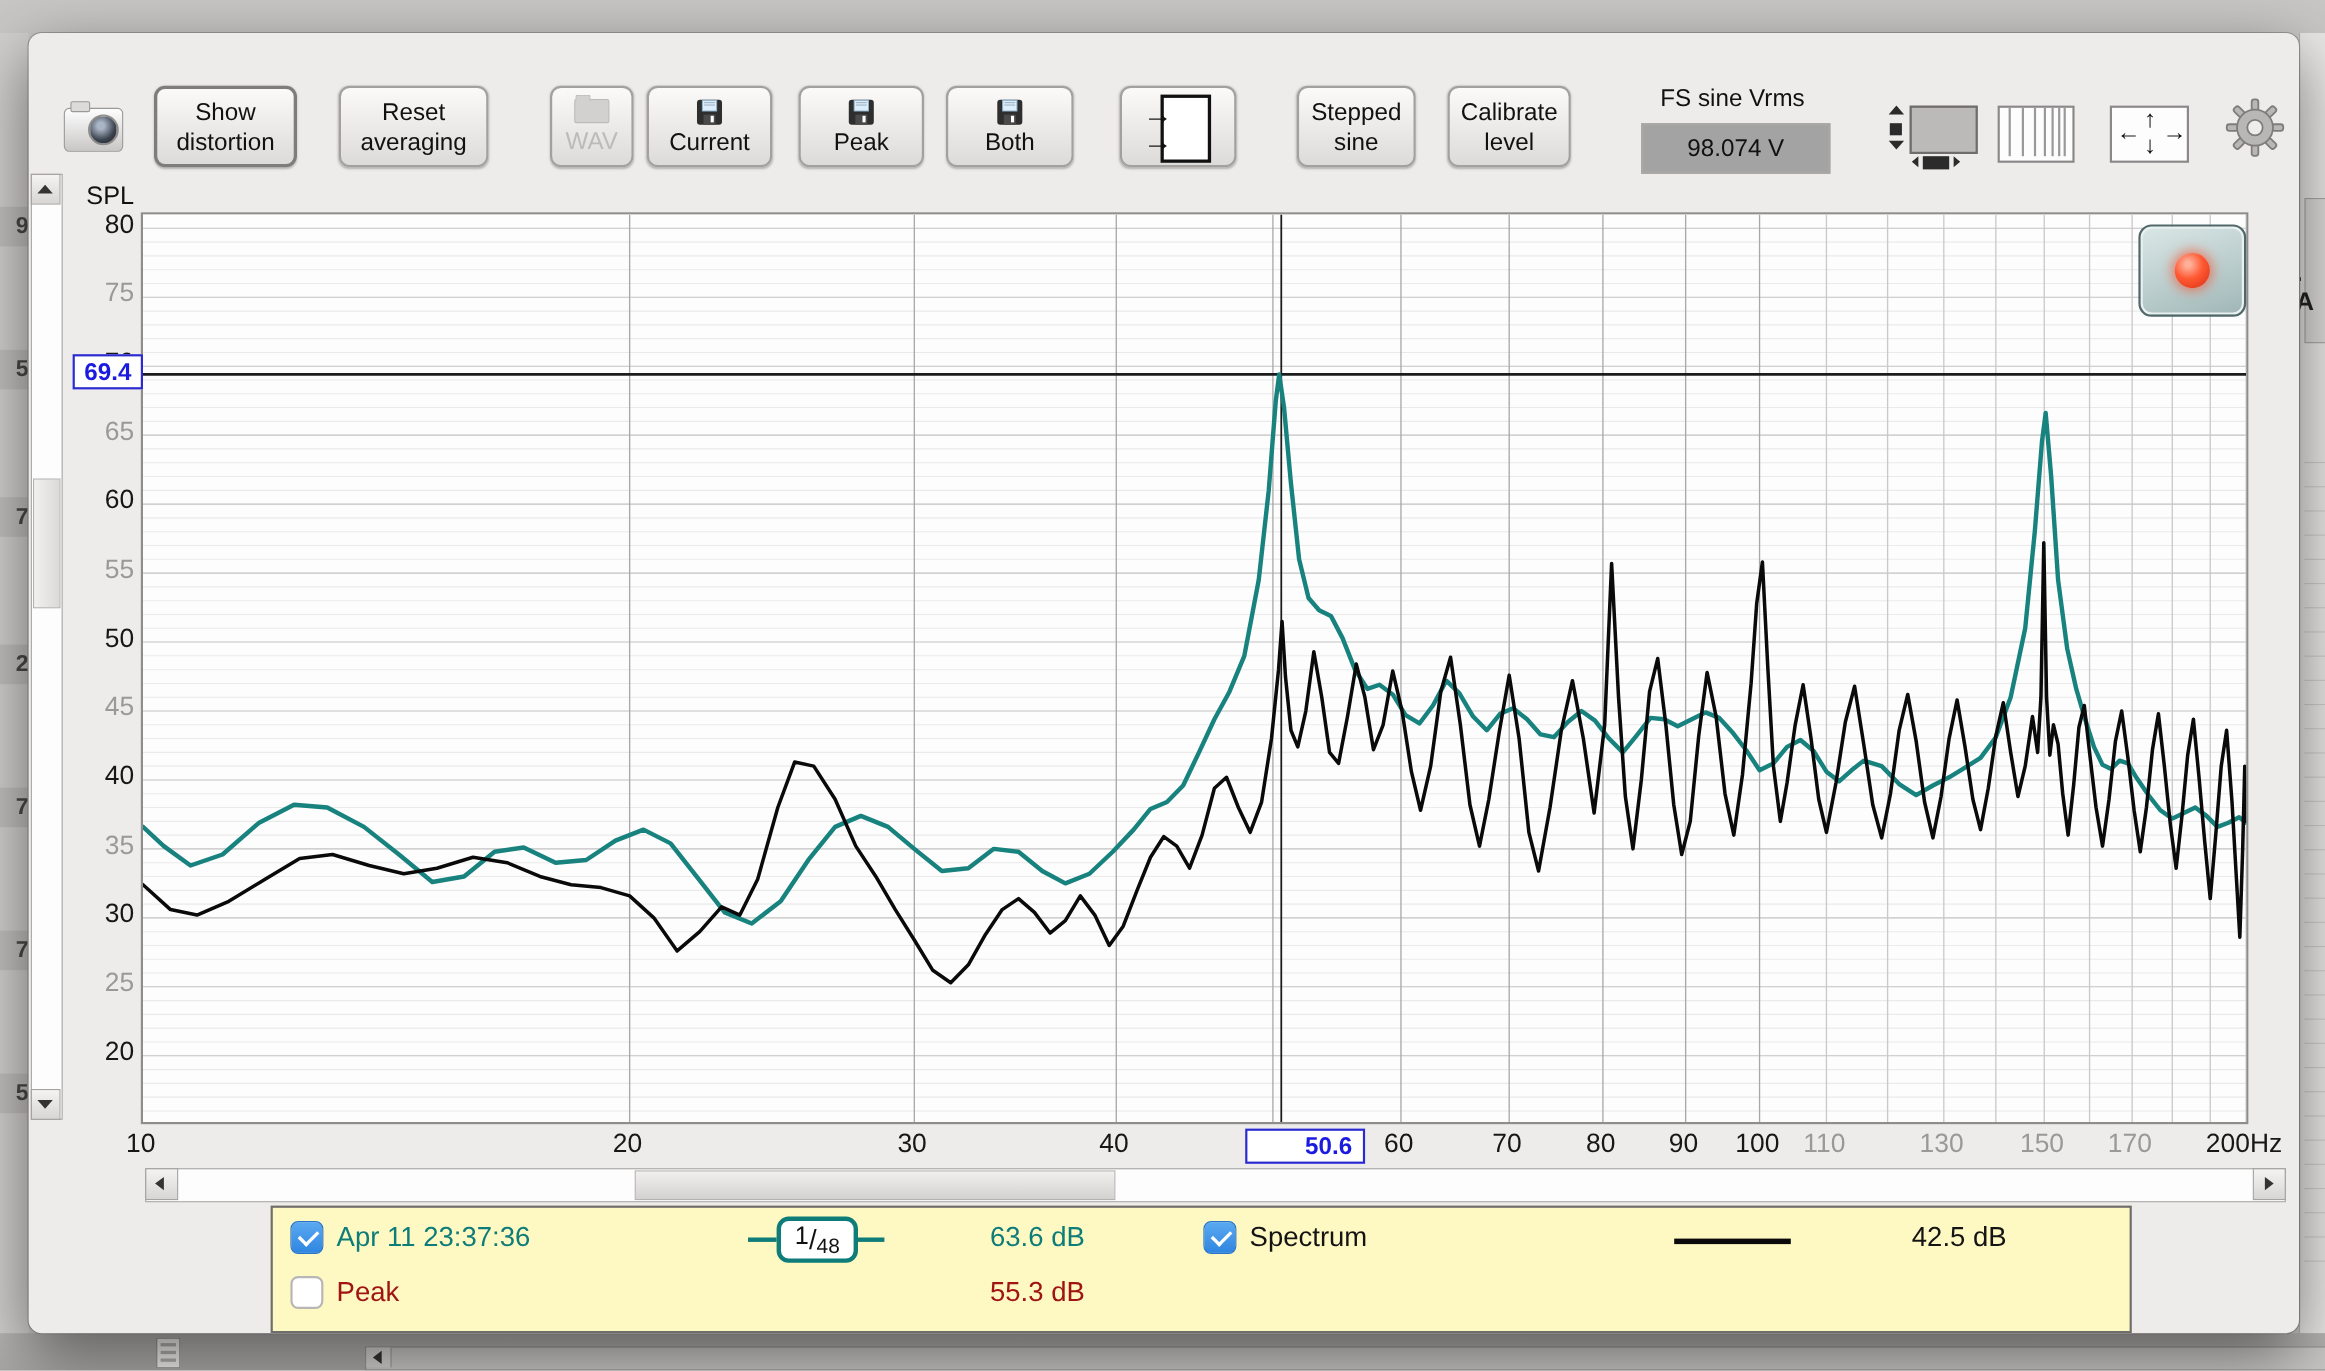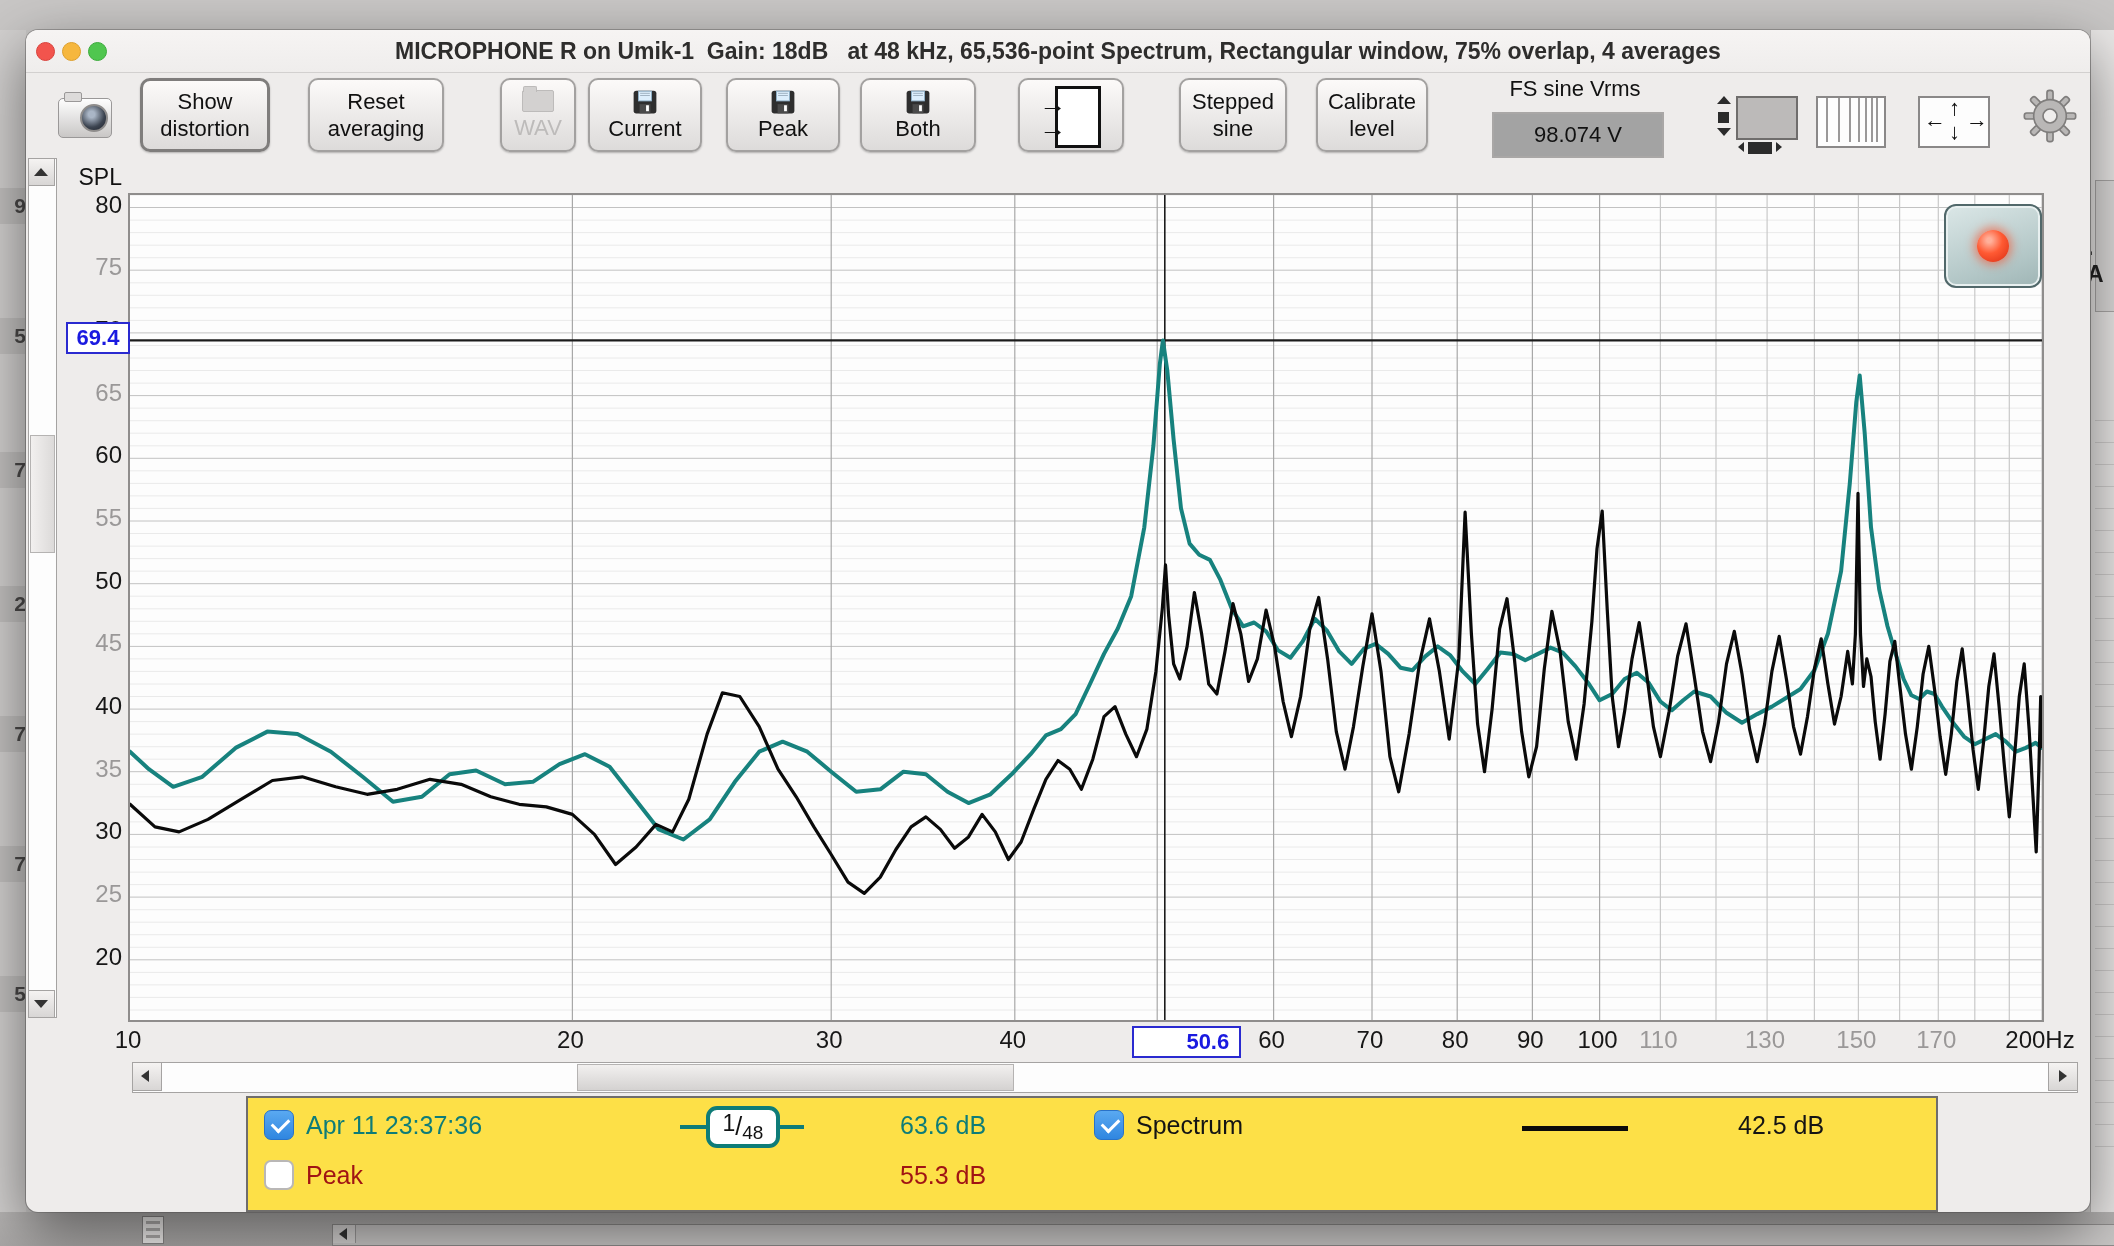--- a/index.html
+++ b/index.html
@@ -98,21 +98,21 @@
   #vscroll{left:2px;top:128px;width:27px;height:858px;}
   .sb-btn{position:absolute;background:linear-gradient(#f5f3f2,#d8d6d5);border:1px solid #a5a3a2;}
   #vs-up{left:-1px;top:-1px;width:25px;height:26px;}
   #vs-down{left:-1px;bottom:-1px;width:25px;height:26px;}
   #vs-thumb{position:absolute;left:1px;top:276px;width:23px;height:116px;background:linear-gradient(90deg,#f2f0ef,#dcdad9);border:1px solid #b5b3b2;}
   #hscroll{left:106px;top:1032px;width:1944px;height:29px;}
   #hs-left{left:-1px;top:-1px;width:28px;height:27px;}
   #hs-right{right:-1px;top:-1px;width:28px;height:27px;}
   #hs-thumb{position:absolute;left:444px;top:1px;width:435px;height:25px;background:linear-gradient(#f2f0ef,#d4d2d1);border:1px solid #b5b3b2;}
   
-  #legend{left:220px;top:1066px;width:1688px;height:112px;background:#fde047;border:2px solid #6f6d6c;z-index:4;}
+  #legend{left:220px;top:1066px;width:1688px;height:112px;background:#fef9c3;border:2px solid #6f6d6c;z-index:4;}
   .chk{position:absolute;width:30px;height:30px;border-radius:7px;box-sizing:border-box;}
   .chk.on{background:linear-gradient(#5aa9f1,#2f86e0);border:1px solid #2a72c8;}
   .chk.off{background:#fff;border:2px solid #b9b7b6;}
   .chk .mark{position:absolute;left:7px;top:7px;width:14px;height:8px;border-left:3px solid #fff;border-bottom:3px solid #fff;transform:rotate(-45deg);}
   .leg-text{position:absolute;font-size:25px;line-height:30px;}
   .teal-t{color:#0e7c78;}
   .red-t{color:#a01414;}
   .black-t{color:#141414;}
   #smooth-badge{position:absolute;left:458px;top:8px;width:74px;height:42px;background:#fff;border:4px solid #0e7c78;border-radius:11px;box-sizing:border-box;text-align:center;color:#111;}
   .badge-line{position:absolute;top:27px;width:26px;height:4px;background:#0e7c78;}
@@ -179,26 +179,20 @@
       <i></i>
     </div>
   <div class="abs" id="bg-link"></div>
   <div class="abs" id="bg-scrollbar">
     <div class="abs" id="bg-scroll-left">
         <span class="tri-left"></span>
       </div>
   </div>
 
   <div class="abs" id="win">
-    <div class="abs" id="titlebar">
-      <span class="tl" id="tl-close"></span>
-      <span class="tl" id="tl-min"></span>
-      <span class="tl" id="tl-zoom"></span>
-      <div class="abs" id="win-title">MICROPHONE R on Umik-1  Gain: 18dB   at 48 kHz, 65,536-point Spectrum, Rectangular window, 75% overlap, 4 averages</div>
-    </div>
 
     <div class="abs" id="camera">
       <div id="cam-body"></div>
         <div id="cam-top"></div>
         <div id="cam-lens"></div>
     </div>
     <div class="tbtn default-btn" style="left:114px;width:130px;">Show
 distortion</div>
     <div class="tbtn" style="left:282px;width:136px;">Reset
 averaging</div>

